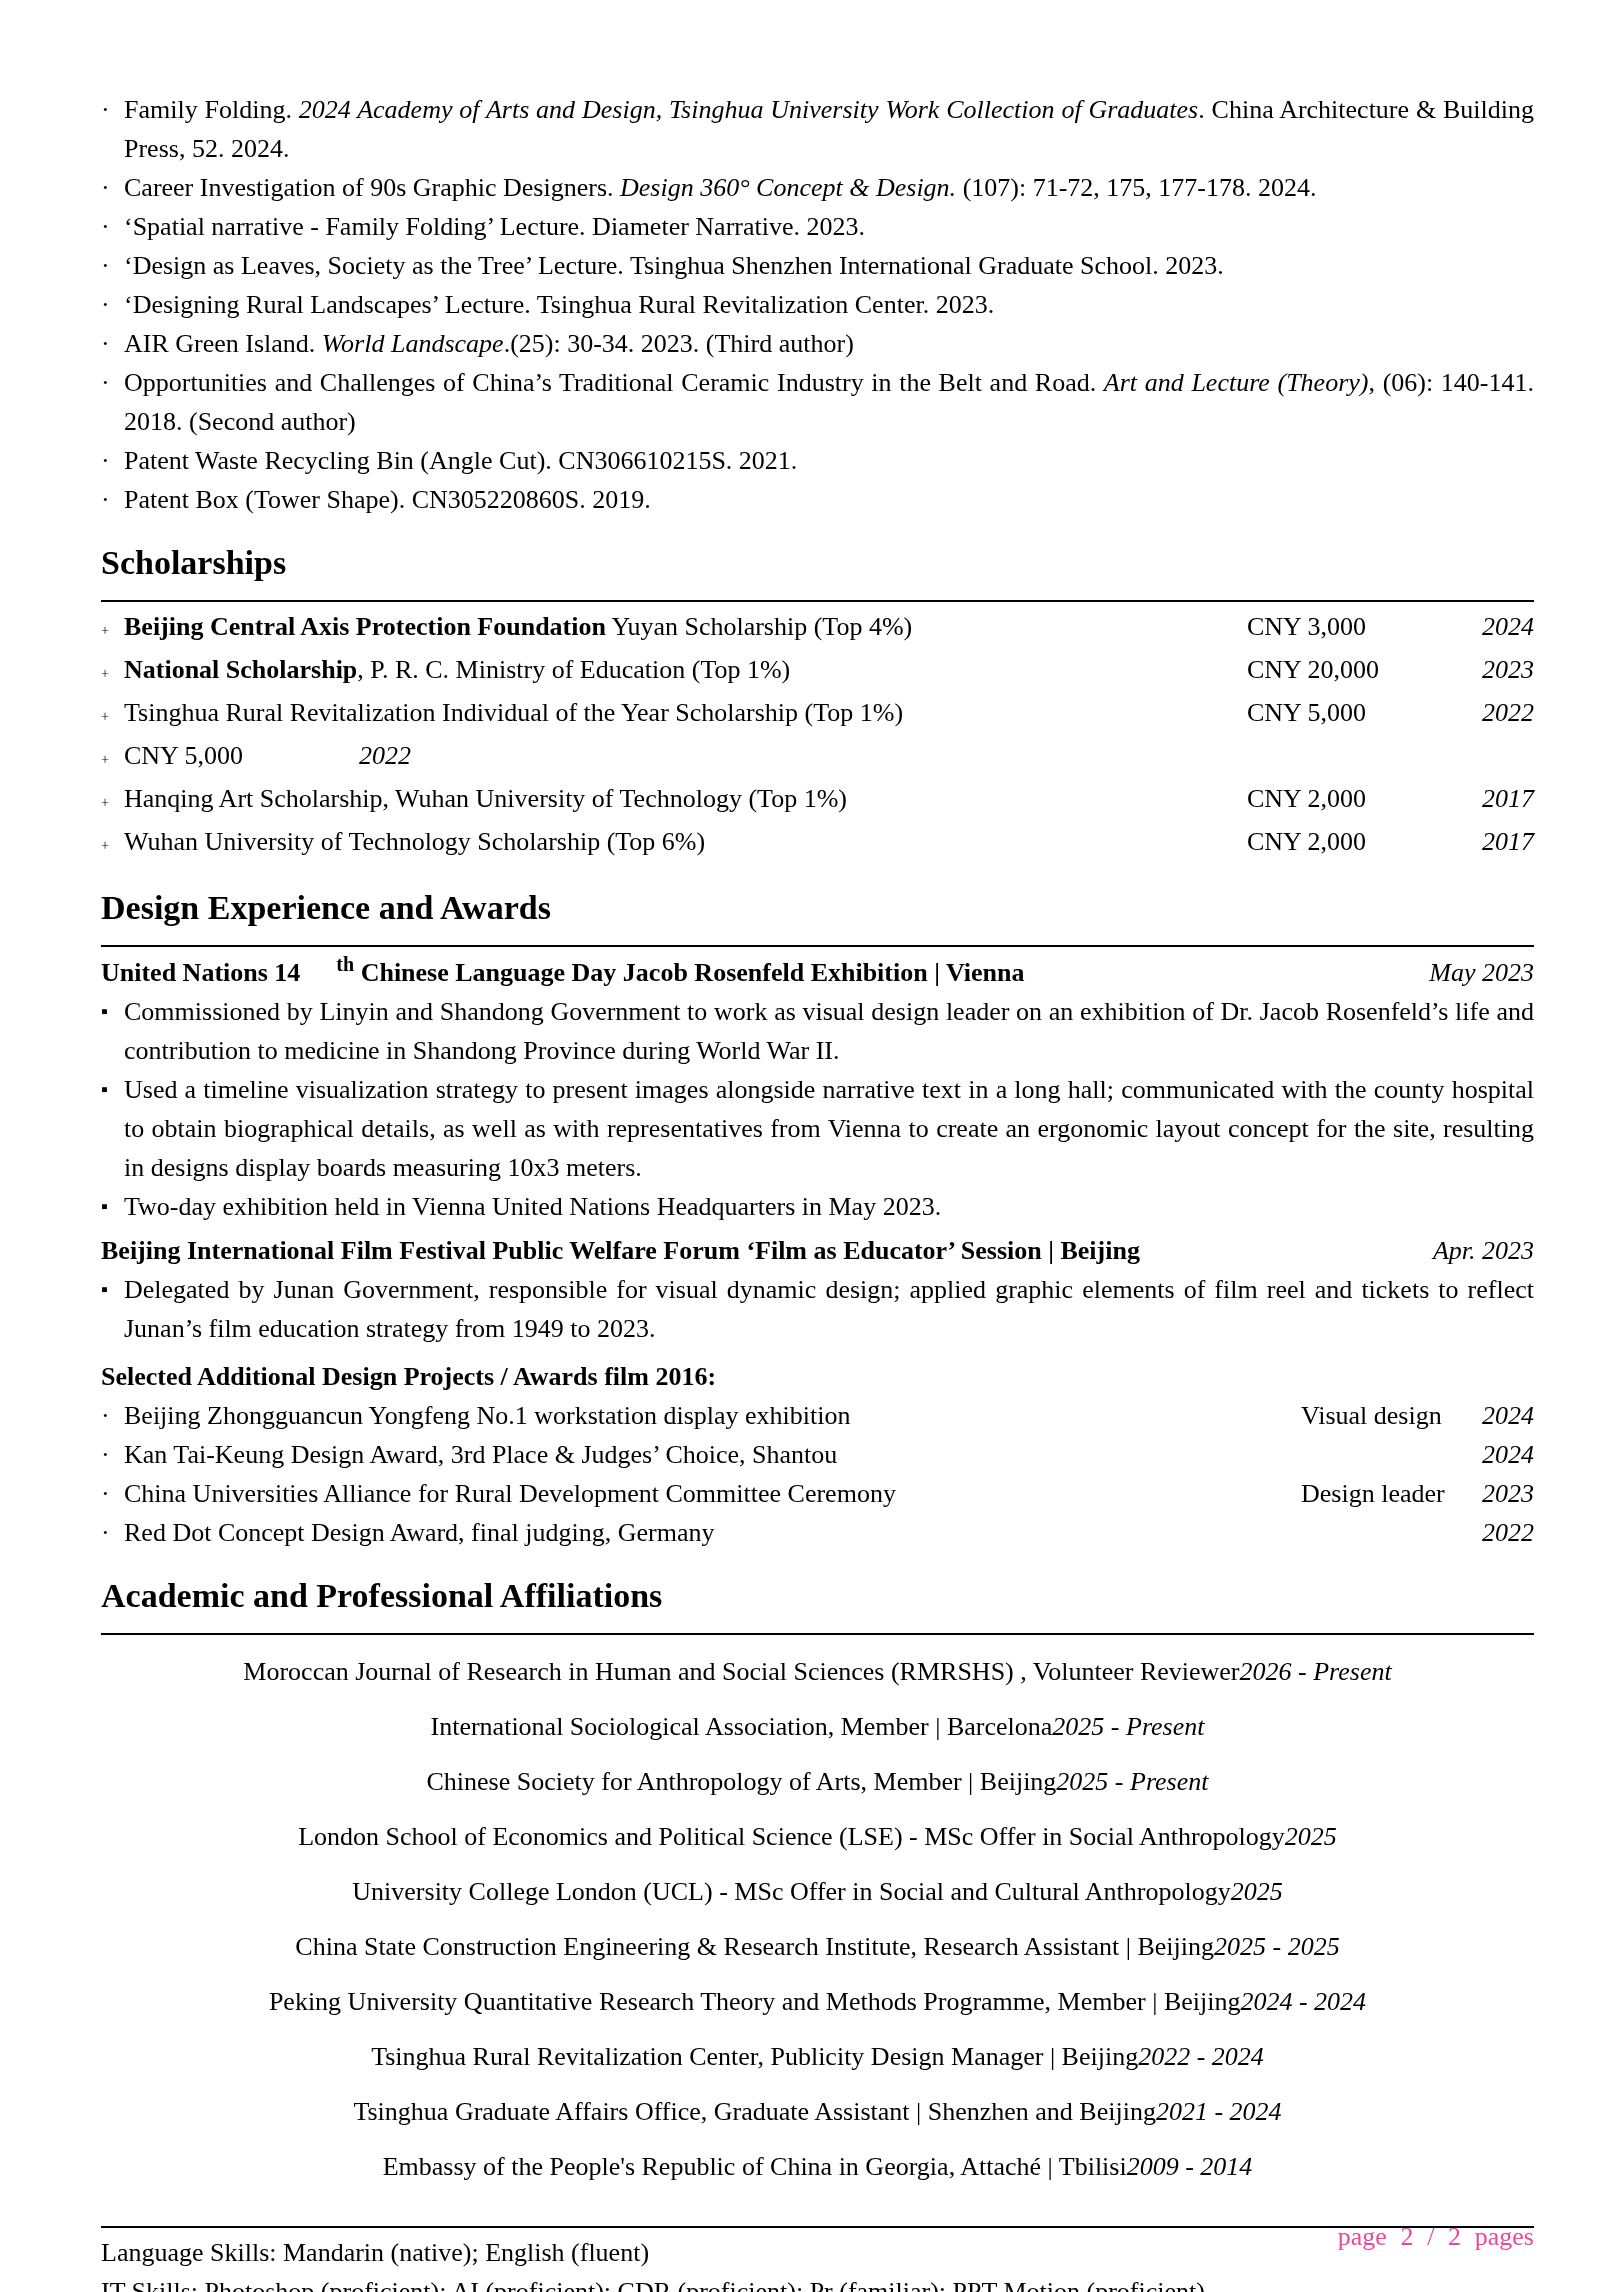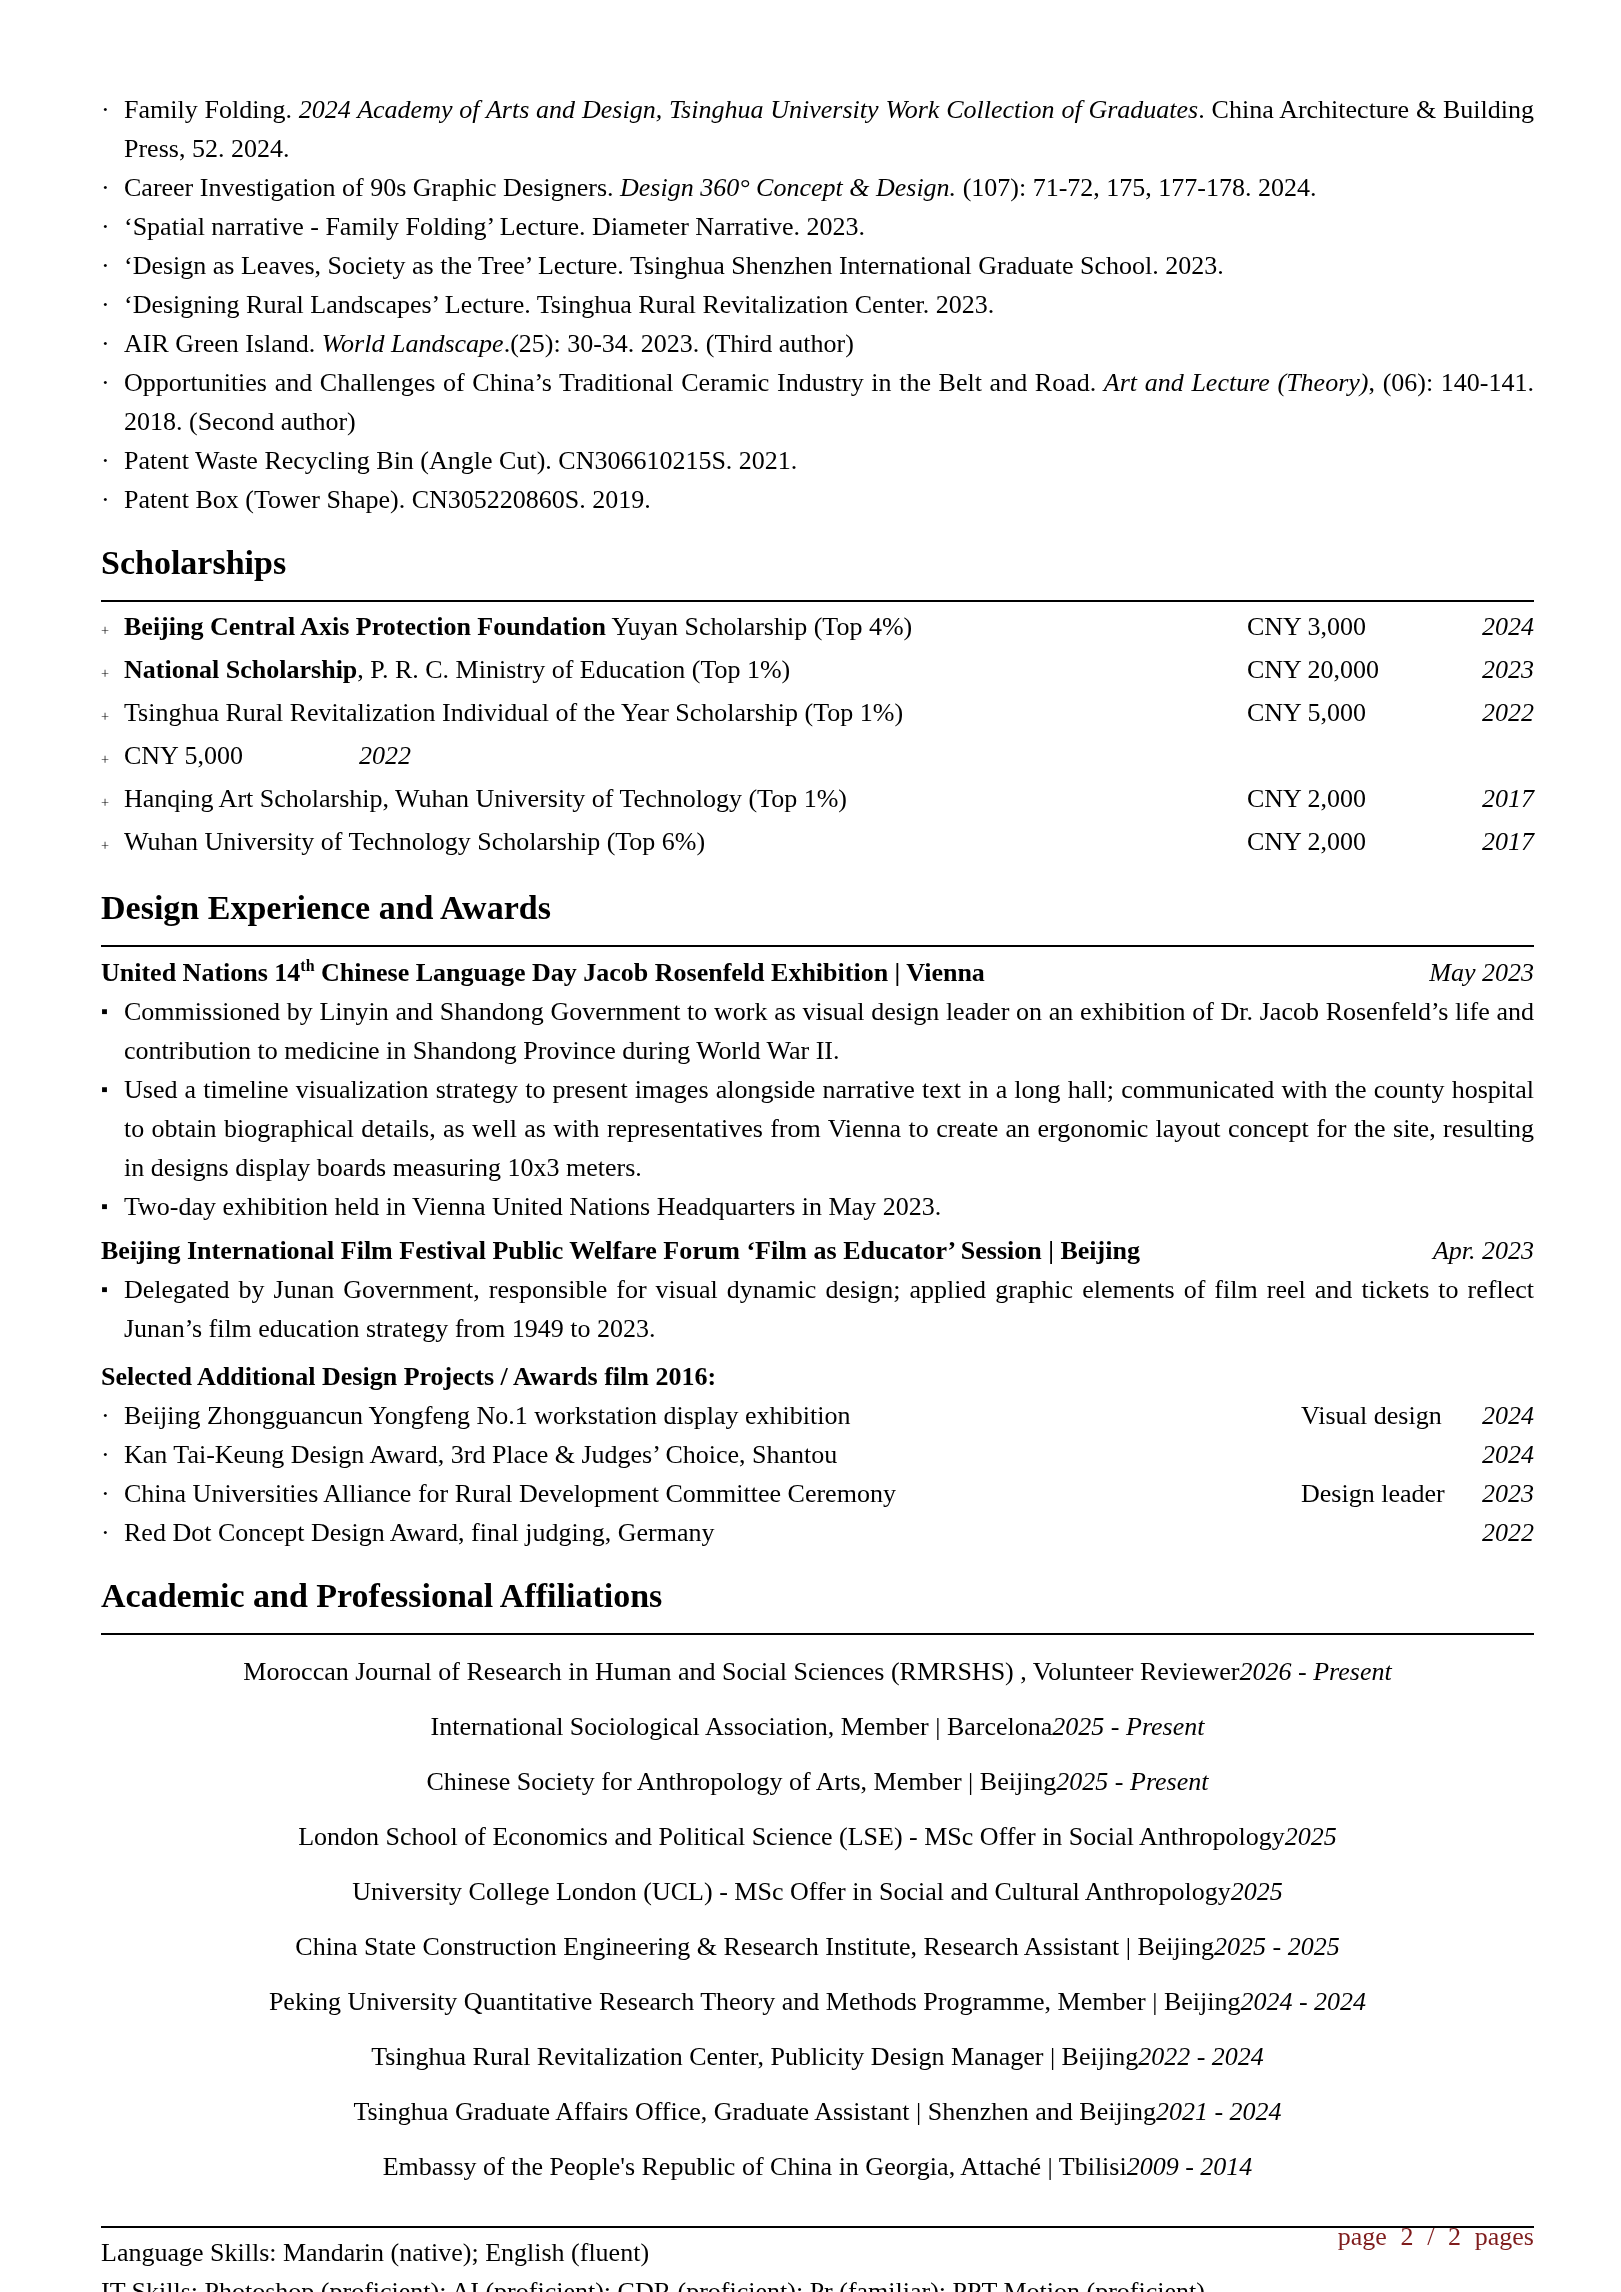--- a/index.html
+++ b/index.html
@@ -63,21 +63,21 @@
     .sch-row .year { flex: 0 0 63px; text-align: right; font-style: italic; }
 
     .exp-head {
       font-weight: bold;
       display: flex;
       justify-content: space-between;
       align-items: baseline;
       margin-top: 5.4px;
     }
     .exp-head .date { font-weight: normal; font-style: italic; }
-    .exp-head sup { font-size: 16px; line-height: 0; }
+    .exp-head sup { font-size: 20px; line-height: 0; margin-left: 36px; }
     .exp-bullet {
       position: relative;
       padding-left: 23px;
       text-align: justify;
     }
     .exp-bullet .bullet {
       position: absolute;
       left: 0;
       top: 0;
       font-size: 19.7px;
@@ -98,21 +98,21 @@
       border-top: 2.7px solid #000;
       margin-top: 41px;
       margin-bottom: 5.4px;
     }
     .skills-line .label { font-weight: normal; }
 
     .footer {
       position: absolute;
       right: 88px;
       top: 2217px;
-      color: #7f1d1d;
+      color: #ec4899;
       font-size: 26px;
       word-spacing: 7.2px;
     }
   </style>
 </head>
 <body>
 
 <div class="page">
 
   <ul id="pub-list">

